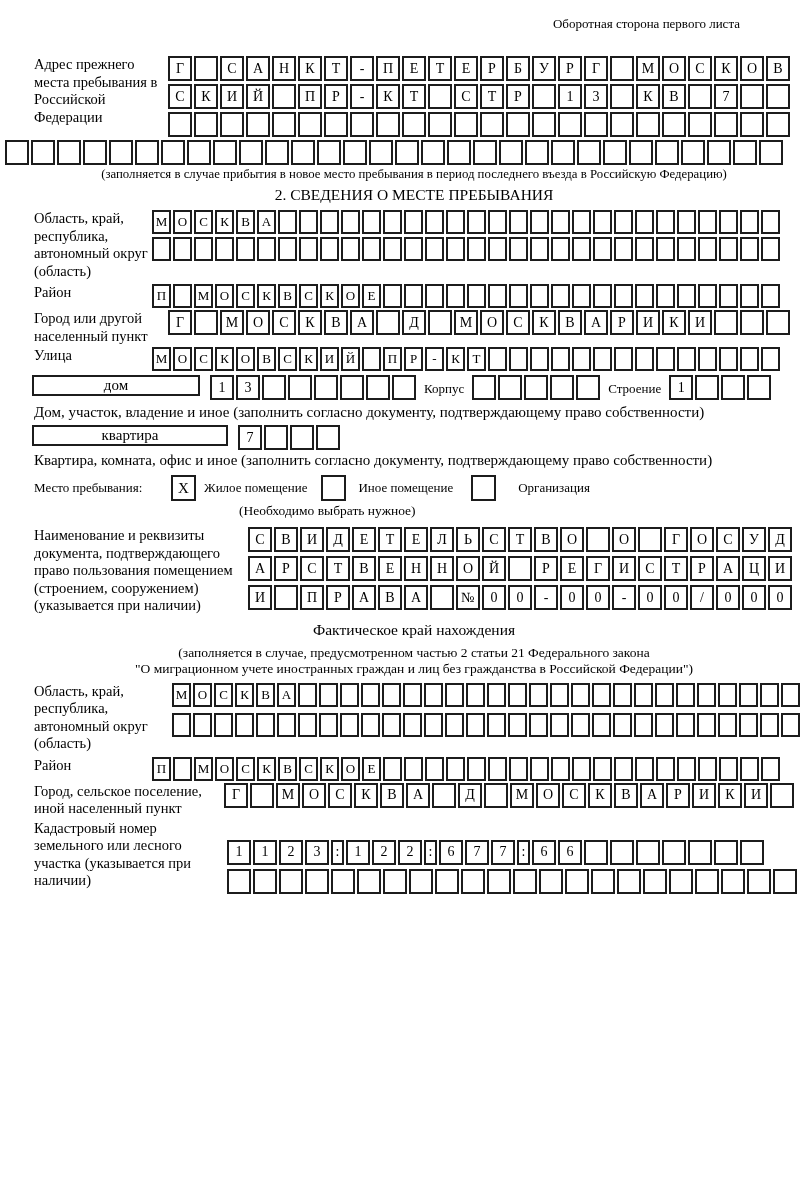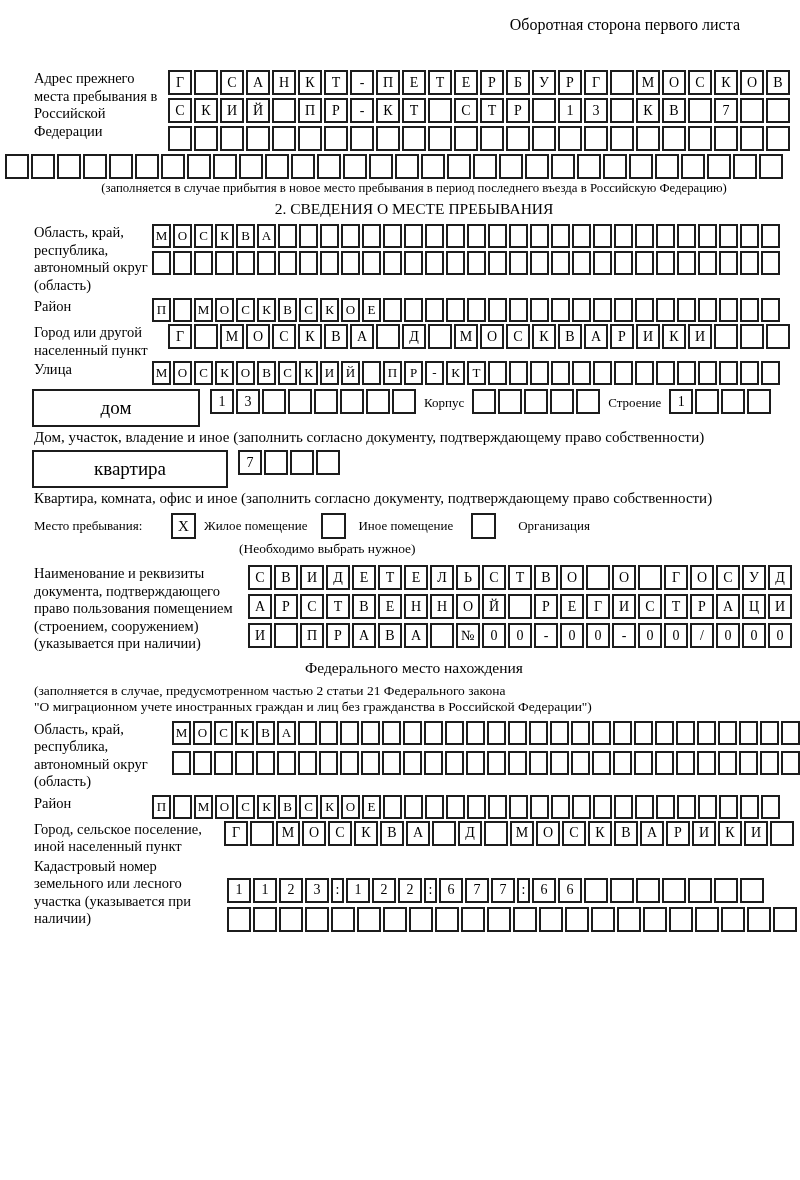--- a/index.html
+++ b/index.html
@@ -1,47 +1,47 @@
 <!DOCTYPE html>
 <html><head>
 <meta charset="utf-8">
 <style>
   *{box-sizing:border-box;margin:0;padding:0}
   html,body{background:#fff}
   body{width:800px;height:1180px;font-family:"Liberation Serif","DejaVu Serif",serif;color:#000;overflow:hidden}
   .page{width:800px;height:1180px;padding:16px 6px 0 34px;position:relative}
-  .hdr{text-align:right;font-size:16px;padding-right:54px;margin-bottom:36px}
+  .hdr{text-align:right;font-size:13px;padding-right:54px;margin-bottom:24px}
   .block{display:flex;align-items:flex-start;margin-bottom:2px}
   .lbl{font-size:14.5px;line-height:17.5px;flex-shrink:0}
   .rows{display:flex;flex-direction:column;gap:3px}
   .cells{display:flex;gap:2px;flex-wrap:nowrap}
   .cell{width:24px;height:25px;border:2px solid #1c1c1c;display:flex;align-items:center;justify-content:center;font-size:14px;flex-shrink:0;background:#fff}
   .cells.sm .cell{width:19px;height:24px;font-size:13px}
   .cell.narrow{width:13px}
   .smallnote{font-size:12.8px;text-align:center;margin:2px 0 3px 0}
   .title{font-size:15.5px;font-weight:normal;text-align:center;margin:4px 0 6px 0}
   .lbl-a{width:134px}
   .lbl-ob{width:118px}
   .lbl-gorod{width:134px}
   .lbl-ul{width:118px}
   .lbl-doc{width:214px}
   .lbl-fob{width:138px}
   .lbl-fgorod{width:190px}
   .lbl-kad{width:193px}
   .fullrow{margin-left:-29px;margin-top:3px}
-  .namedbox{border:2px solid #1c1c1c;height:38px;display:flex;align-items:center;justify-content:center;font-size:19px;background:#fff;flex-shrink:0}
+  .namedbox{border:2px solid #1c1c1c;height:21px;display:flex;align-items:center;justify-content:center;font-size:15px;background:#fff;flex-shrink:0}
   .w-dom{width:168px;margin-right:10px;margin-left:-2px}
   .w-kv{width:196px;margin-right:10px;margin-left:-2px}
   .inline-lbl{font-size:13px;line-height:27px;margin:0 8px;white-space:nowrap}
   .mesto{display:flex;align-items:center;margin:6px 0 0 0}
   .mesto .opt-lbl{font-size:13px;white-space:nowrap}
   .chk{width:25px;height:26px;border:2px solid #1c1c1c;display:flex;align-items:center;justify-content:center;font-size:15px;flex-shrink:0;background:#fff}
   .mesto-note{font-size:13.5px;margin:2px 0 8px 205px}
   .caption-note{font-size:15px;margin:2px 0 4px 0}
-  .fact-note{font-size:13.5px;line-height:16.5px}
+  .fact-note{font-size:13.5px;text-align:center;line-height:16.5px}
   .stamp-wrap{margin-left:360px;margin-top:6px}
   .stamp-box{width:362px;height:172px;border:2px solid #151515;background:#fff}
   .stamp-cap{width:392px;margin-left:-16px;font-size:13.3px;line-height:17px;text-align:center;margin-top:4px}
   .mt4{margin-top:4px}.mt6{margin-top:6px}
 </style>
 </head>
 <body>
 
 <div class="page">
 
@@ -458,21 +458,21 @@
           <span class="cell">0</span>
           <span class="cell">0</span>
           <span class="cell">/</span>
           <span class="cell">0</span>
           <span class="cell">0</span>
           <span class="cell">0</span>
         </div>
     </div>
   </div>
 
-  <div class="title mt6">Федерального место нахождения</div>
+  <div class="title mt6">Фактическое край нахождения</div>
   <div class="fact-note">(заполняется в случае, предусмотренном частью 2 статьи 21 Федерального закона</div>
   <div class="fact-note" style="margin-bottom:5px">"О миграционном учете иностранных граждан и лиц без гражданства в Российской Федерации")</div>
 
   <div class="block">
     <div class="lbl lbl-fob">Область, край, республика, автономный округ (область)</div>
     <div class="rows" style="gap:6px">
       <div class="cells sm">
           <span class="cell">М</span>
           <span class="cell">О</span>
           <span class="cell">С</span>

